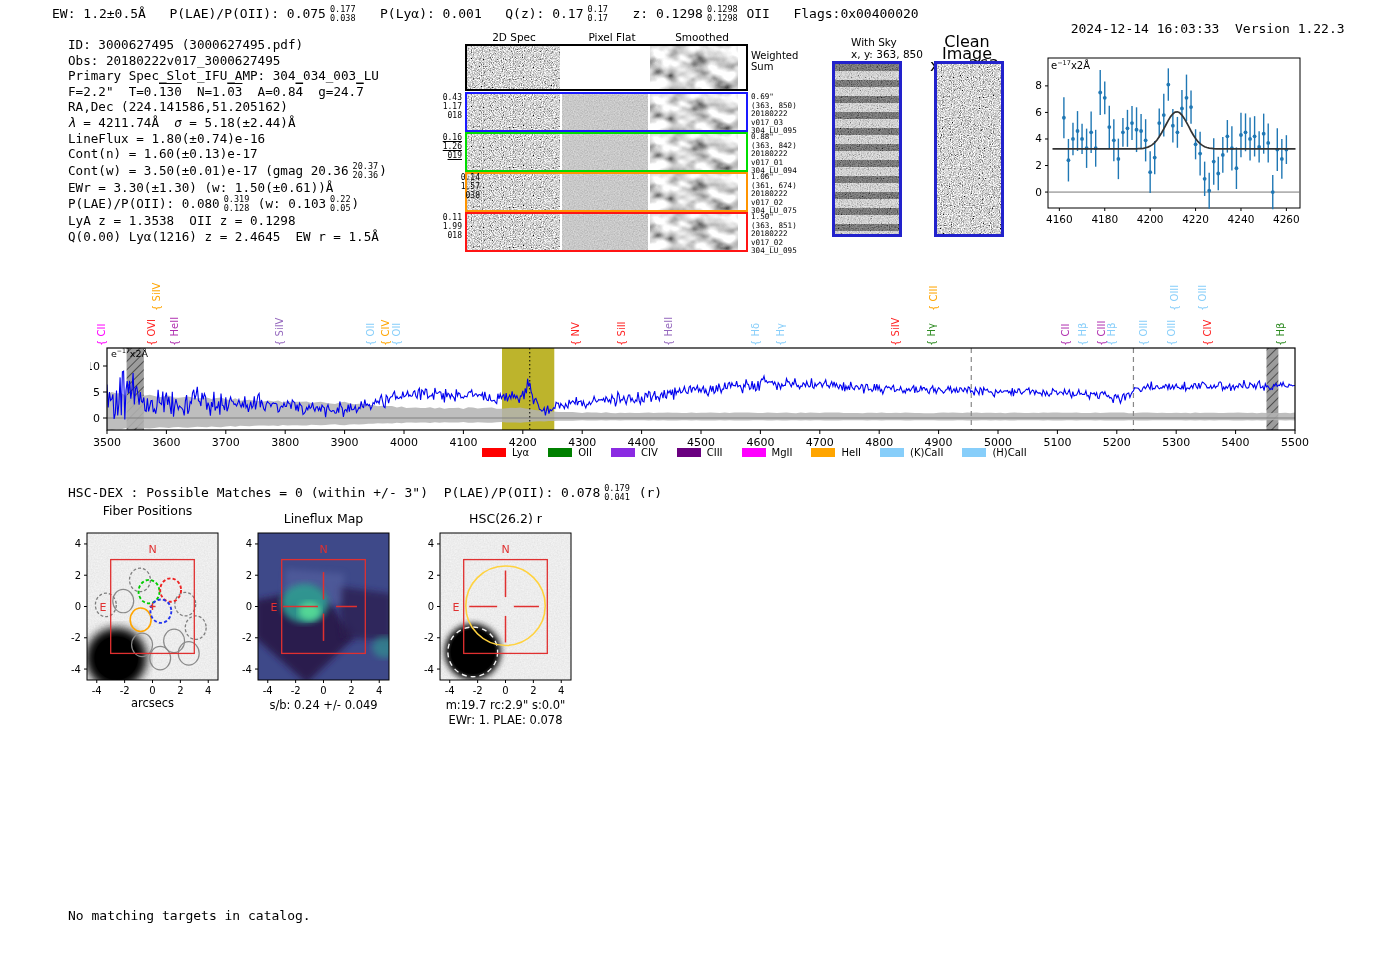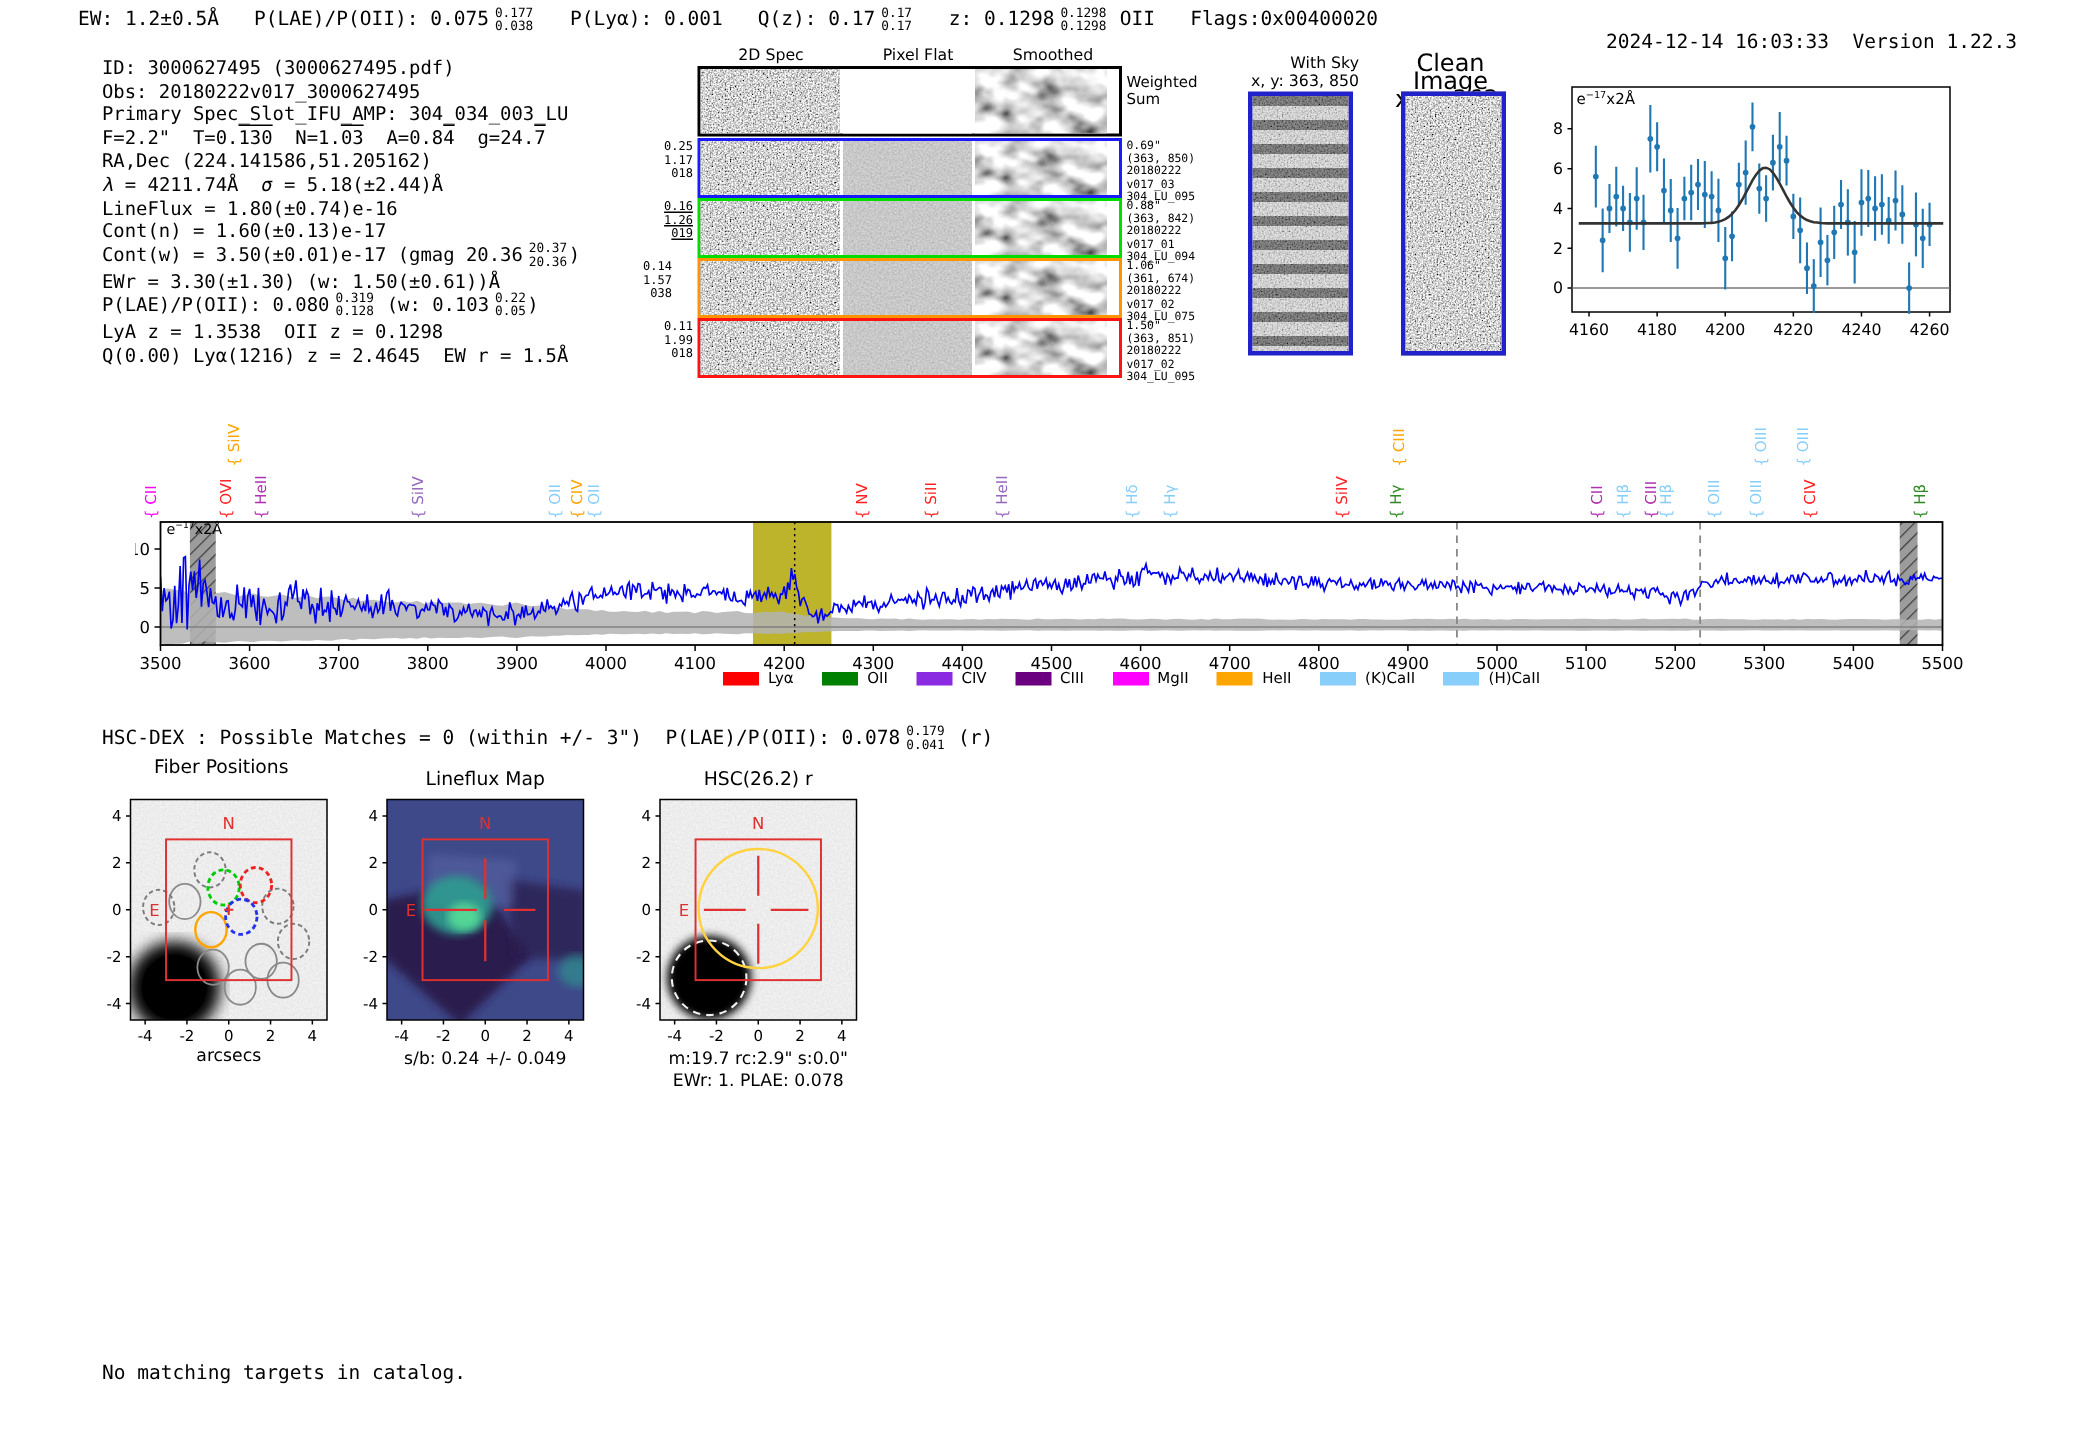--- a/index.html
+++ b/index.html
@@ -130,21 +130,21 @@
           <rect width="93" height="36" fill="#8f8f8f" filter="url(#fGrain)"></rect>
         </svg></div>
       <div style="width:86px;height:36px;background:#909090;overflow:hidden;flex:0 0 auto;"><svg width="86" height="36">
           <rect width="86" height="36" fill="#909090" filter="url(#fFlat)"></rect>
         </svg></div>
       <div style="width:88px;height:36px;background:#8f8f8f;overflow:hidden;flex:0 0 auto;"><svg width="88" height="36">
           <rect width="88" height="36" fill="#8f8f8f" filter="url(#fSmooth)"></rect>
         </svg></div>
     </div>
     <div class="abs rowlbl-l" style="left:438px;top:93px;width:24px;">
-      <div>0.25</div>
+      <div>0.43</div>
       <div>1.17</div>
       <div>018</div>
     </div>
     <div class="abs rowlbl-r" style="left:751px;top:93px;width:70px;">
       <div>0.69"</div>
       <div>(363, 850)</div>
       <div>20180222</div>
       <div>v017_03</div>
       <div>304_LU_095</div>
     </div>
@@ -175,21 +175,21 @@
       <div style="width:93px;height:36px;background:#8f8f8f;overflow:hidden;flex:0 0 auto;"><svg width="93" height="36">
           <rect width="93" height="36" fill="#8f8f8f" filter="url(#fGrain)"></rect>
         </svg></div>
       <div style="width:86px;height:36px;background:#909090;overflow:hidden;flex:0 0 auto;"><svg width="86" height="36">
           <rect width="86" height="36" fill="#909090" filter="url(#fFlat)"></rect>
         </svg></div>
       <div style="width:88px;height:36px;background:#8f8f8f;overflow:hidden;flex:0 0 auto;"><svg width="88" height="36">
           <rect width="88" height="36" fill="#8f8f8f" filter="url(#fSmooth)"></rect>
         </svg></div>
     </div>
-    <div class="abs rowlbl-l" style="left:424px;top:173px;width:24px;">
+    <div class="abs rowlbl-l" style="left:456px;top:173px;width:24px;">
       <div>0.14</div>
       <div>1.57</div>
       <div>038</div>
     </div>
     <div class="abs rowlbl-r" style="left:751px;top:173px;width:70px;">
       <div>1.06"</div>
       <div>(361, 674)</div>
       <div>20180222</div>
       <div>v017_02</div>
       <div>304_LU_075</div>
@@ -212,21 +212,21 @@
     </div>
     <div class="abs rowlbl-r" style="left:751px;top:213px;width:70px;">
       <div>1.50"</div>
       <div>(363, 851)</div>
       <div>20180222</div>
       <div>v017_02</div>
       <div>304_LU_095</div>
     </div>
   </div>
 
-<div class="abs sans" style="left:816px;top:36px;width:90px;text-align:right;font-size:10.5px;line-height:12px;">
+<div class="abs sans" style="left:851px;top:36px;width:90px;text-align:left;font-size:10.5px;line-height:12px;">
   <div>With Sky</div>
   <div>x, y: 363, 850</div>
 </div>
 <div class="abs striped" style="left:832px;top:61px;width:64px;height:170px;border:3px solid #2222cc;">
   <svg width="64" height="170" style="opacity:.45">
       <rect width="64" height="170" fill="#888" filter="url(#fGrain)"></rect>
     </svg>
 </div>
 <div class="abs sans" style="left:922px;top:36px;width:90px;text-align:center;font-size:16px;line-height:12px;">
   <div>Clean Image</div>

